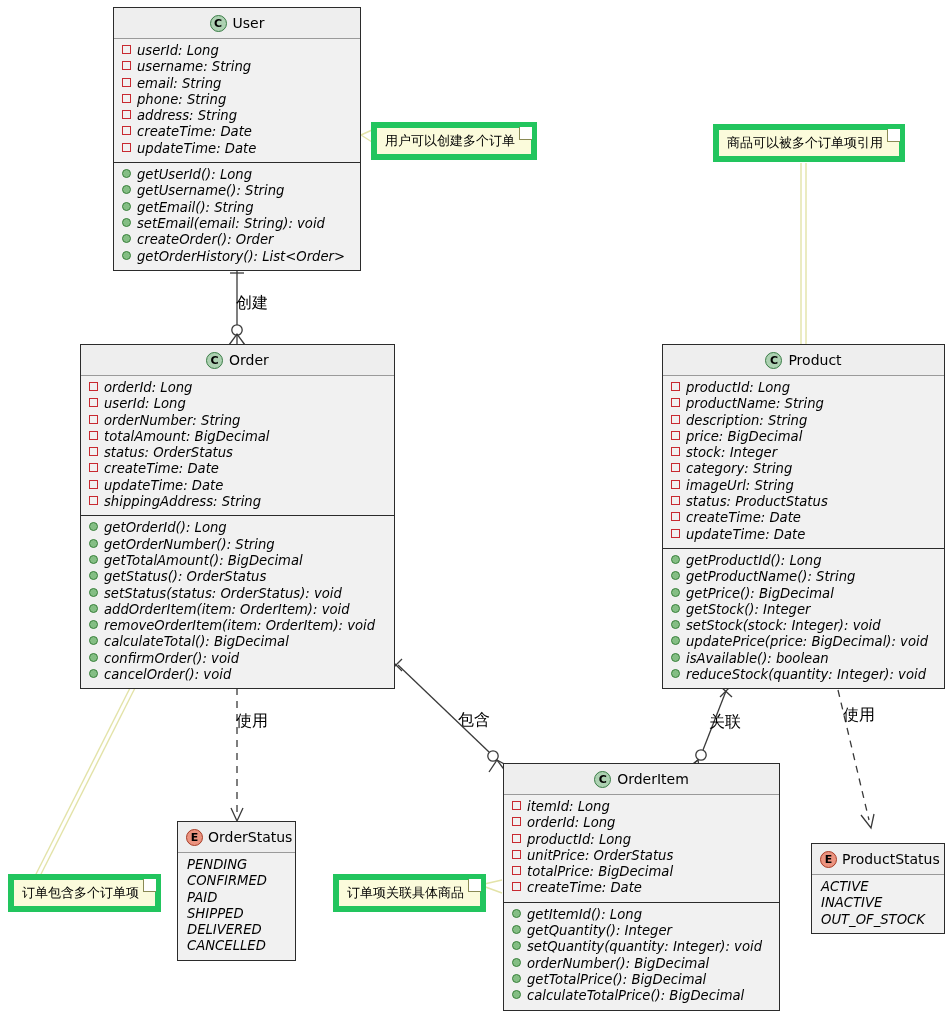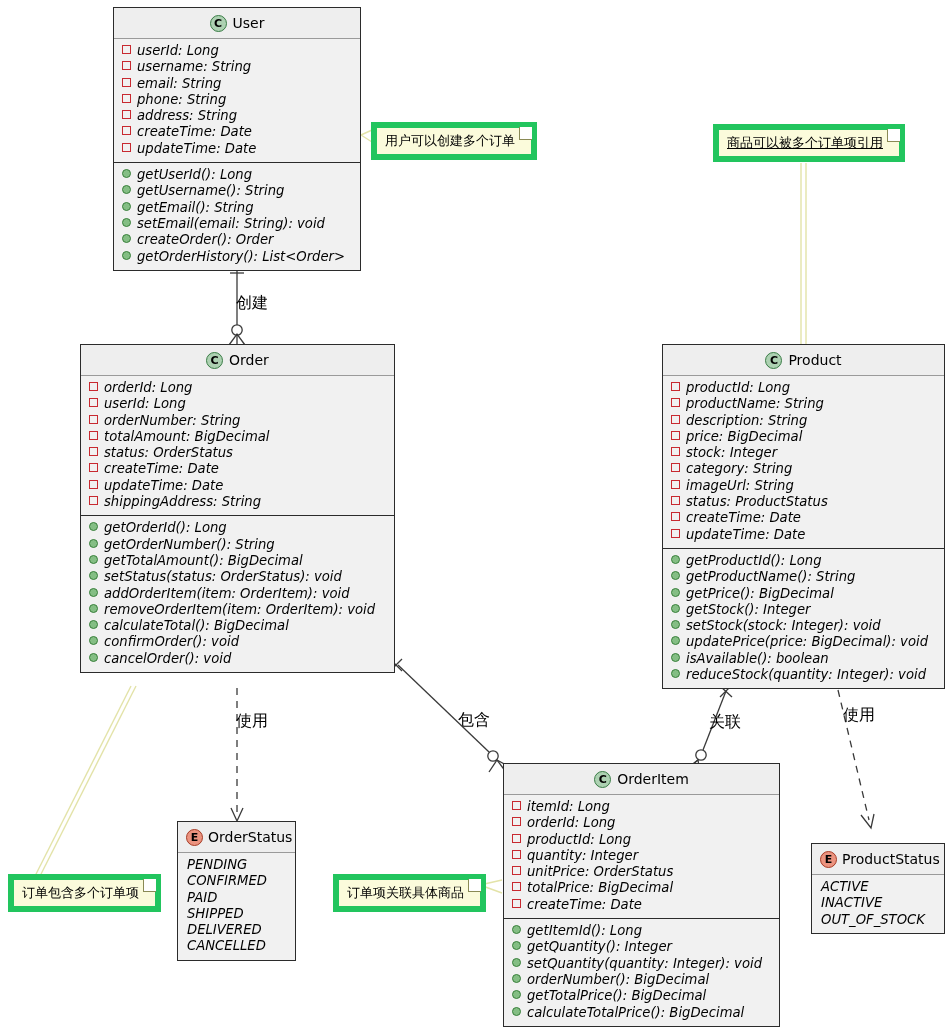--- a/index.html
+++ b/index.html
@@ -149,21 +149,21 @@
   <div class="edge-label" style="left:236px;top:296px;">创建</div>
   <div class="edge-label" style="left:458px;top:713px;">包含</div>
   <div class="edge-label" style="left:709px;top:715px;">关联</div>
   <div class="edge-label" style="left:236px;top:714px;">使用</div>
   <div class="edge-label" style="left:843px;top:708px;">使用</div>
 
   <div class="note" style="left:371px;top:122px;">
     <span class="fold"></span>
     <span>用户可以创建多个订单</span>
   </div>
-  <div class="note" style="left:713px;top:124px;text-decoration:underline;">
+  <div class="note" style="left:713px;top:124px;">
     <span class="fold"></span>
     <span>商品可以被多个订单项引用</span>
   </div>
   <div class="note" style="left:8px;top:874px;">
     <span class="fold"></span>
     <span>订单包含多个订单项</span>
   </div>
   <div class="note" style="left:333px;top:874px;">
     <span class="fold"></span>
     <span>订单项关联具体商品</span>
@@ -279,20 +279,24 @@
       <div class="row">
           <span class="mk method"></span>
           <span class="txt">getOrderNumber(): String</span>
         </div>
       <div class="row">
           <span class="mk method"></span>
           <span class="txt">getTotalAmount(): BigDecimal</span>
         </div>
       <div class="row">
           <span class="mk method"></span>
+          <span class="txt">getStatus(): OrderStatus</span>
+        </div>
+      <div class="row">
+          <span class="mk method"></span>
           <span class="txt">setStatus(status: OrderStatus): void</span>
         </div>
       <div class="row">
           <span class="mk method"></span>
           <span class="txt">addOrderItem(item: OrderItem): void</span>
         </div>
       <div class="row">
           <span class="mk method"></span>
           <span class="txt">removeOrderItem(item: OrderItem): void</span>
         </div>
@@ -404,24 +408,20 @@
           <span class="mk field"></span>
           <span class="txt">itemId: Long</span>
         </div>
       <div class="row">
           <span class="mk field"></span>
           <span class="txt">orderId: Long</span>
         </div>
       <div class="row">
           <span class="mk field"></span>
           <span class="txt">productId: Long</span>
-        </div>
-      <div class="row">
-          <span class="mk field"></span>
-          <span class="txt">quantity: Integer</span>
         </div>
       <div class="row">
           <span class="mk field"></span>
           <span class="txt">unitPrice: OrderStatus</span>
         </div>
       <div class="row">
           <span class="mk field"></span>
           <span class="txt">totalPrice: BigDecimal</span>
         </div>
       <div class="row">

